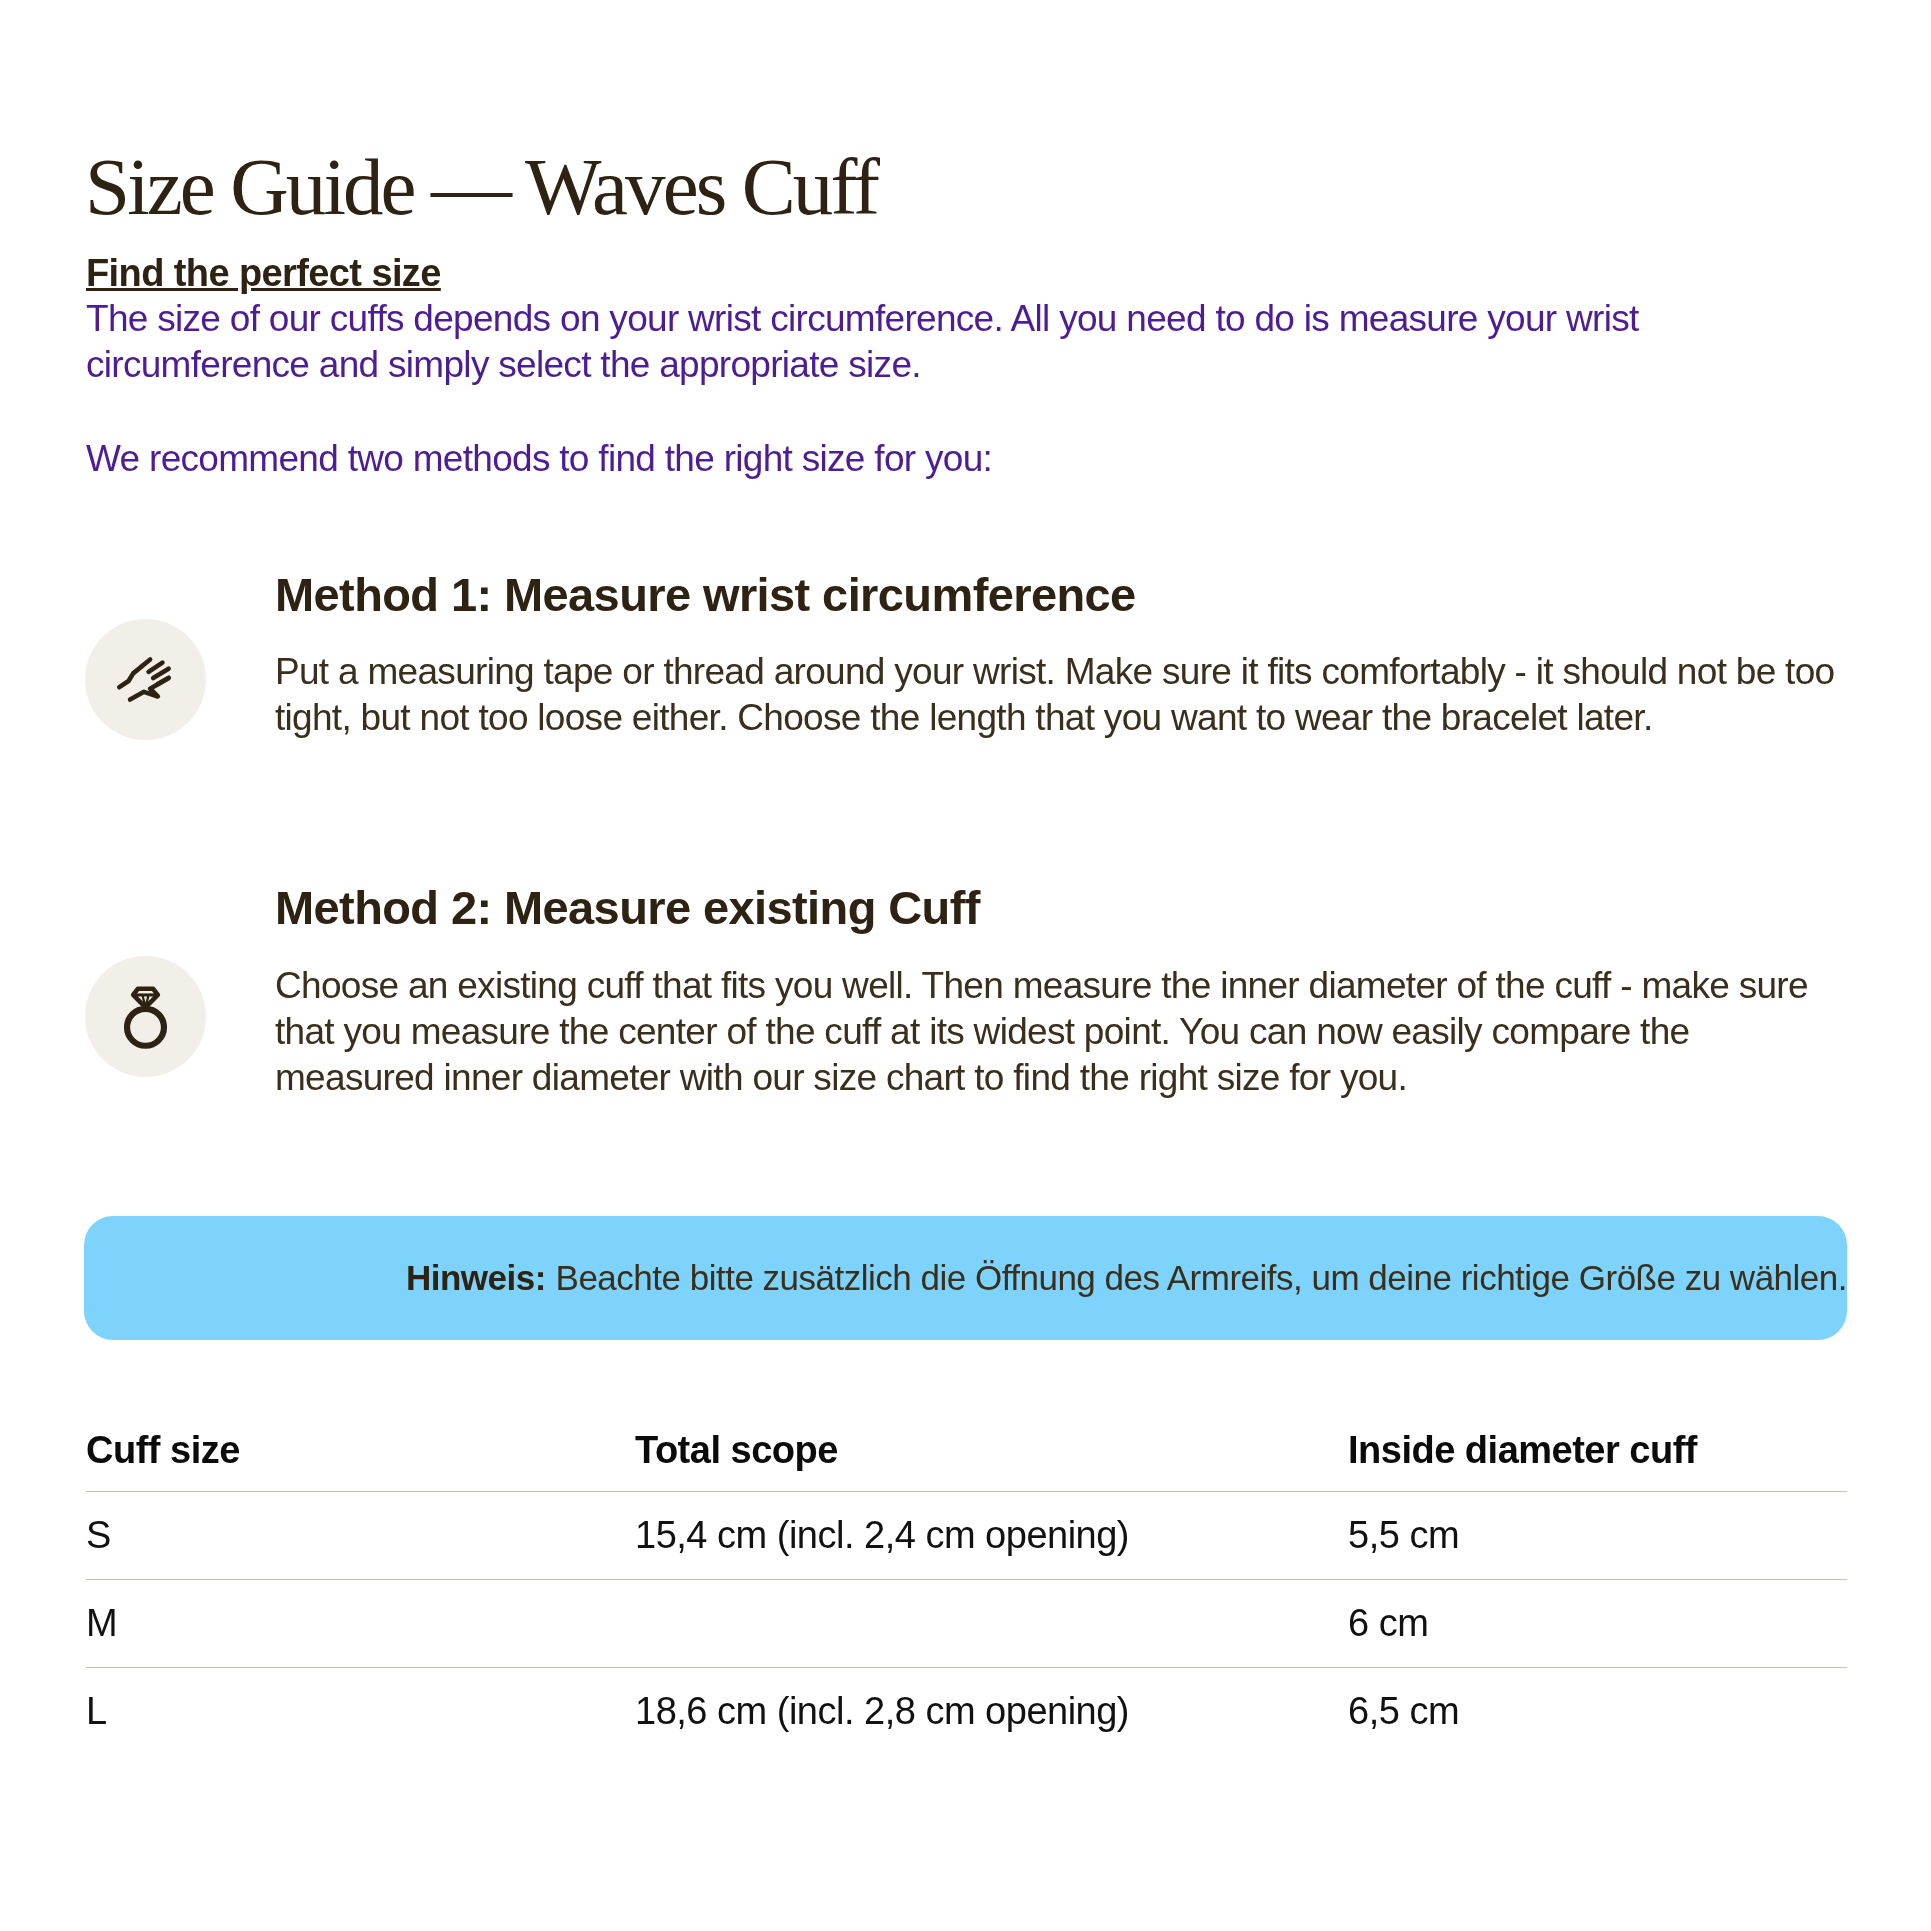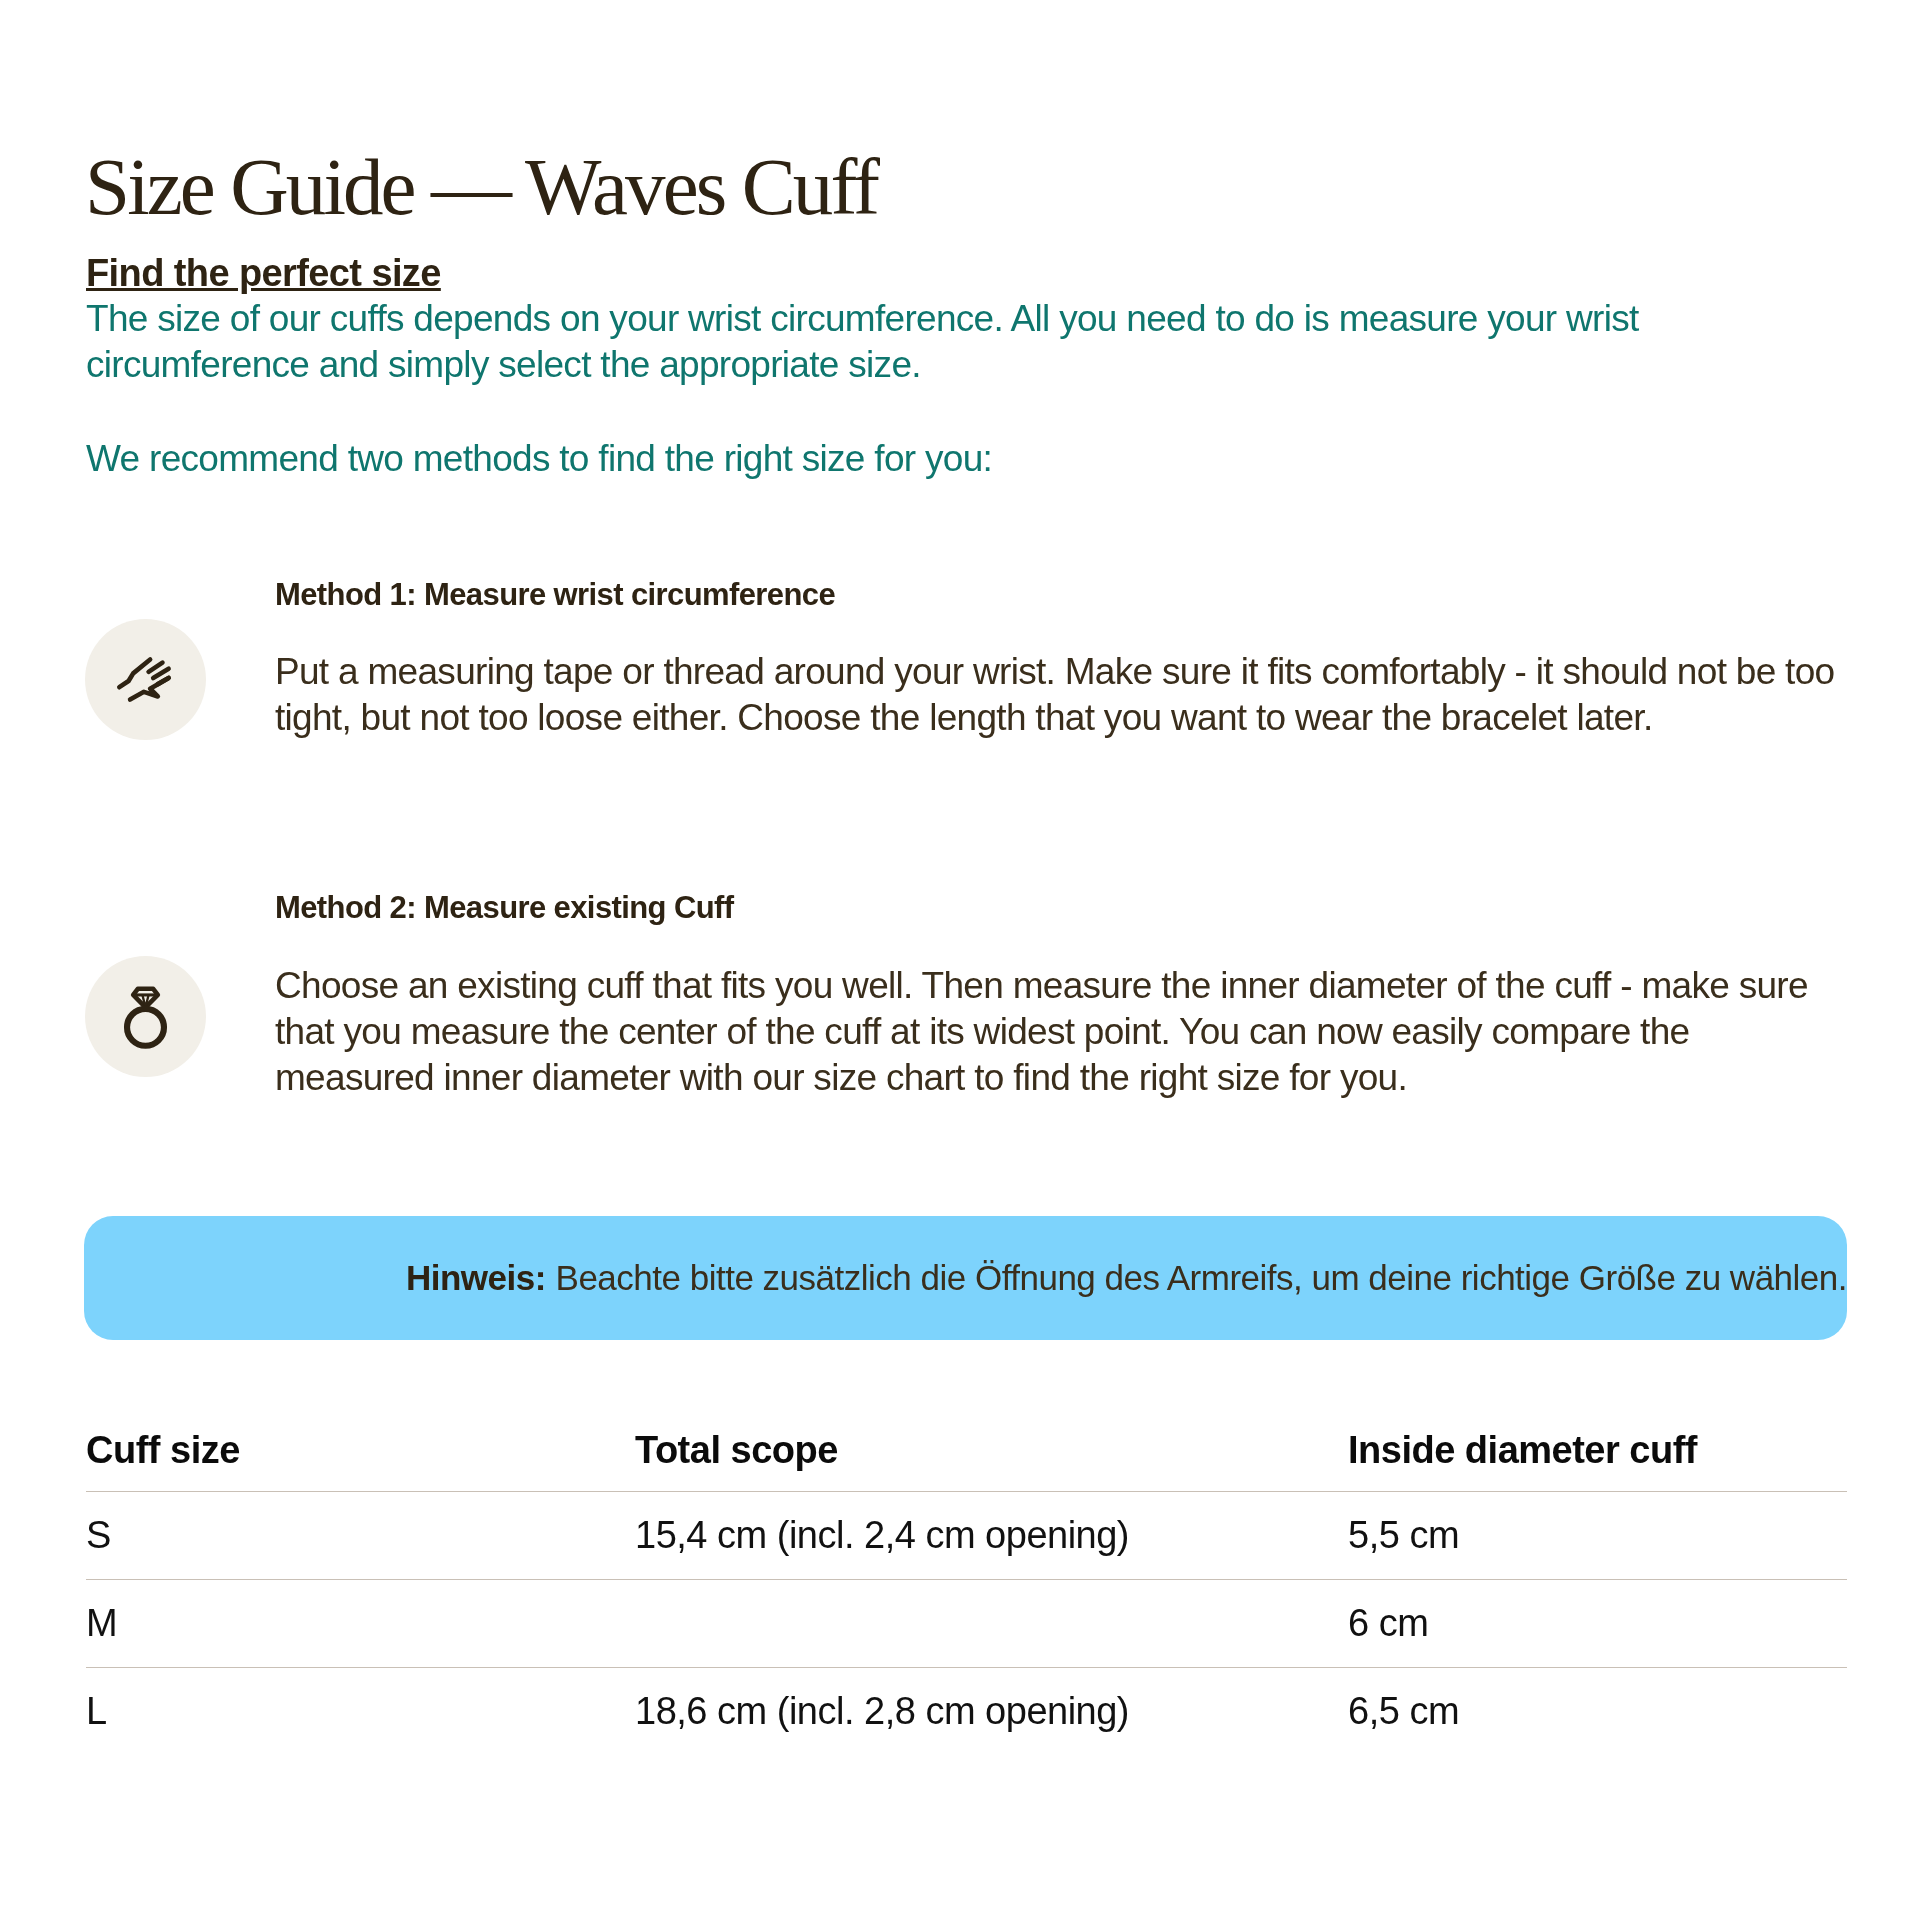--- a/index.html
+++ b/index.html
@@ -2,27 +2,27 @@
 <html><head>
 <meta charset="utf-8">
 <style>
   html, body { margin: 0; padding: 0; background: #ffffff; }
   body { width: 1931px; height: 1931px; position: relative; overflow: hidden;
          font-family: "Liberation Sans", sans-serif; color: #2e2313; }
   .abs { position: absolute; }
   .title { left: 85px; top: 85px; font-family: "Liberation Serif", serif; font-size: 81px;
            line-height: 97px; letter-spacing: -2.9px; font-weight: 400; color: #2e2313; white-space: nowrap; }
   .subhead { left: 86px; top: 218px; font-size: 38px; line-height: 46px; font-weight: 700; letter-spacing: -0.6px; text-decoration: underline; }
-  .para { left: 86px; width: 1767px; font-size: 37px; line-height: 46px; font-weight: 400; letter-spacing: -0.7px; color: #0f766e; }
+  .para { left: 86px; width: 1767px; font-size: 37px; line-height: 46px; font-weight: 400; letter-spacing: -0.7px; color: #4c1d95; }
   .p1 { top: 296px; }
   .p2 { top: 436px; }
   .method-icon { left: 85px; width: 121px; height: 121px; border-radius: 50%; background: #f2efe8; display: flex; align-items: center; justify-content: center; }
   .mi1 { top: 619px; }
   .mi2 { top: 956px; }
-  .method-title { left: 275px; font-size: 31px; line-height: 46px; font-weight: 700; letter-spacing: -0.6px; color: #2e2313; white-space: nowrap; }
+  .method-title { left: 275px; font-size: 47px; line-height: 46px; font-weight: 700; letter-spacing: -0.6px; color: #2e2313; white-space: nowrap; }
   .mt1 { top: 572px; }
   .mt2 { top: 885px; }
   .method-text { left: 275px; width: 1574px; font-size: 37px; line-height: 46px; letter-spacing: -0.7px; color: #3a2e1c; }
   .mx1 { top: 649px; }
   .mx2 { top: 963px; }
   .note { left: 84px; top: 1216px; width: 1763px; height: 124px; border-radius: 29px; background: #7dd3fc;
           display: flex; align-items: center; justify-content: flex-end; font-size: 35px; letter-spacing: -0.5px; color: #3a2e1c; }
   .note b { font-weight: 700; color: #2e2313; margin-right: 9.7px; }
   .table { left: 86px; top: 1419px; width: 1761px; }
   .row { position: relative; height: 87px; border-bottom: 1.9px solid #c9c0b6; display: flex; align-items: center; }

